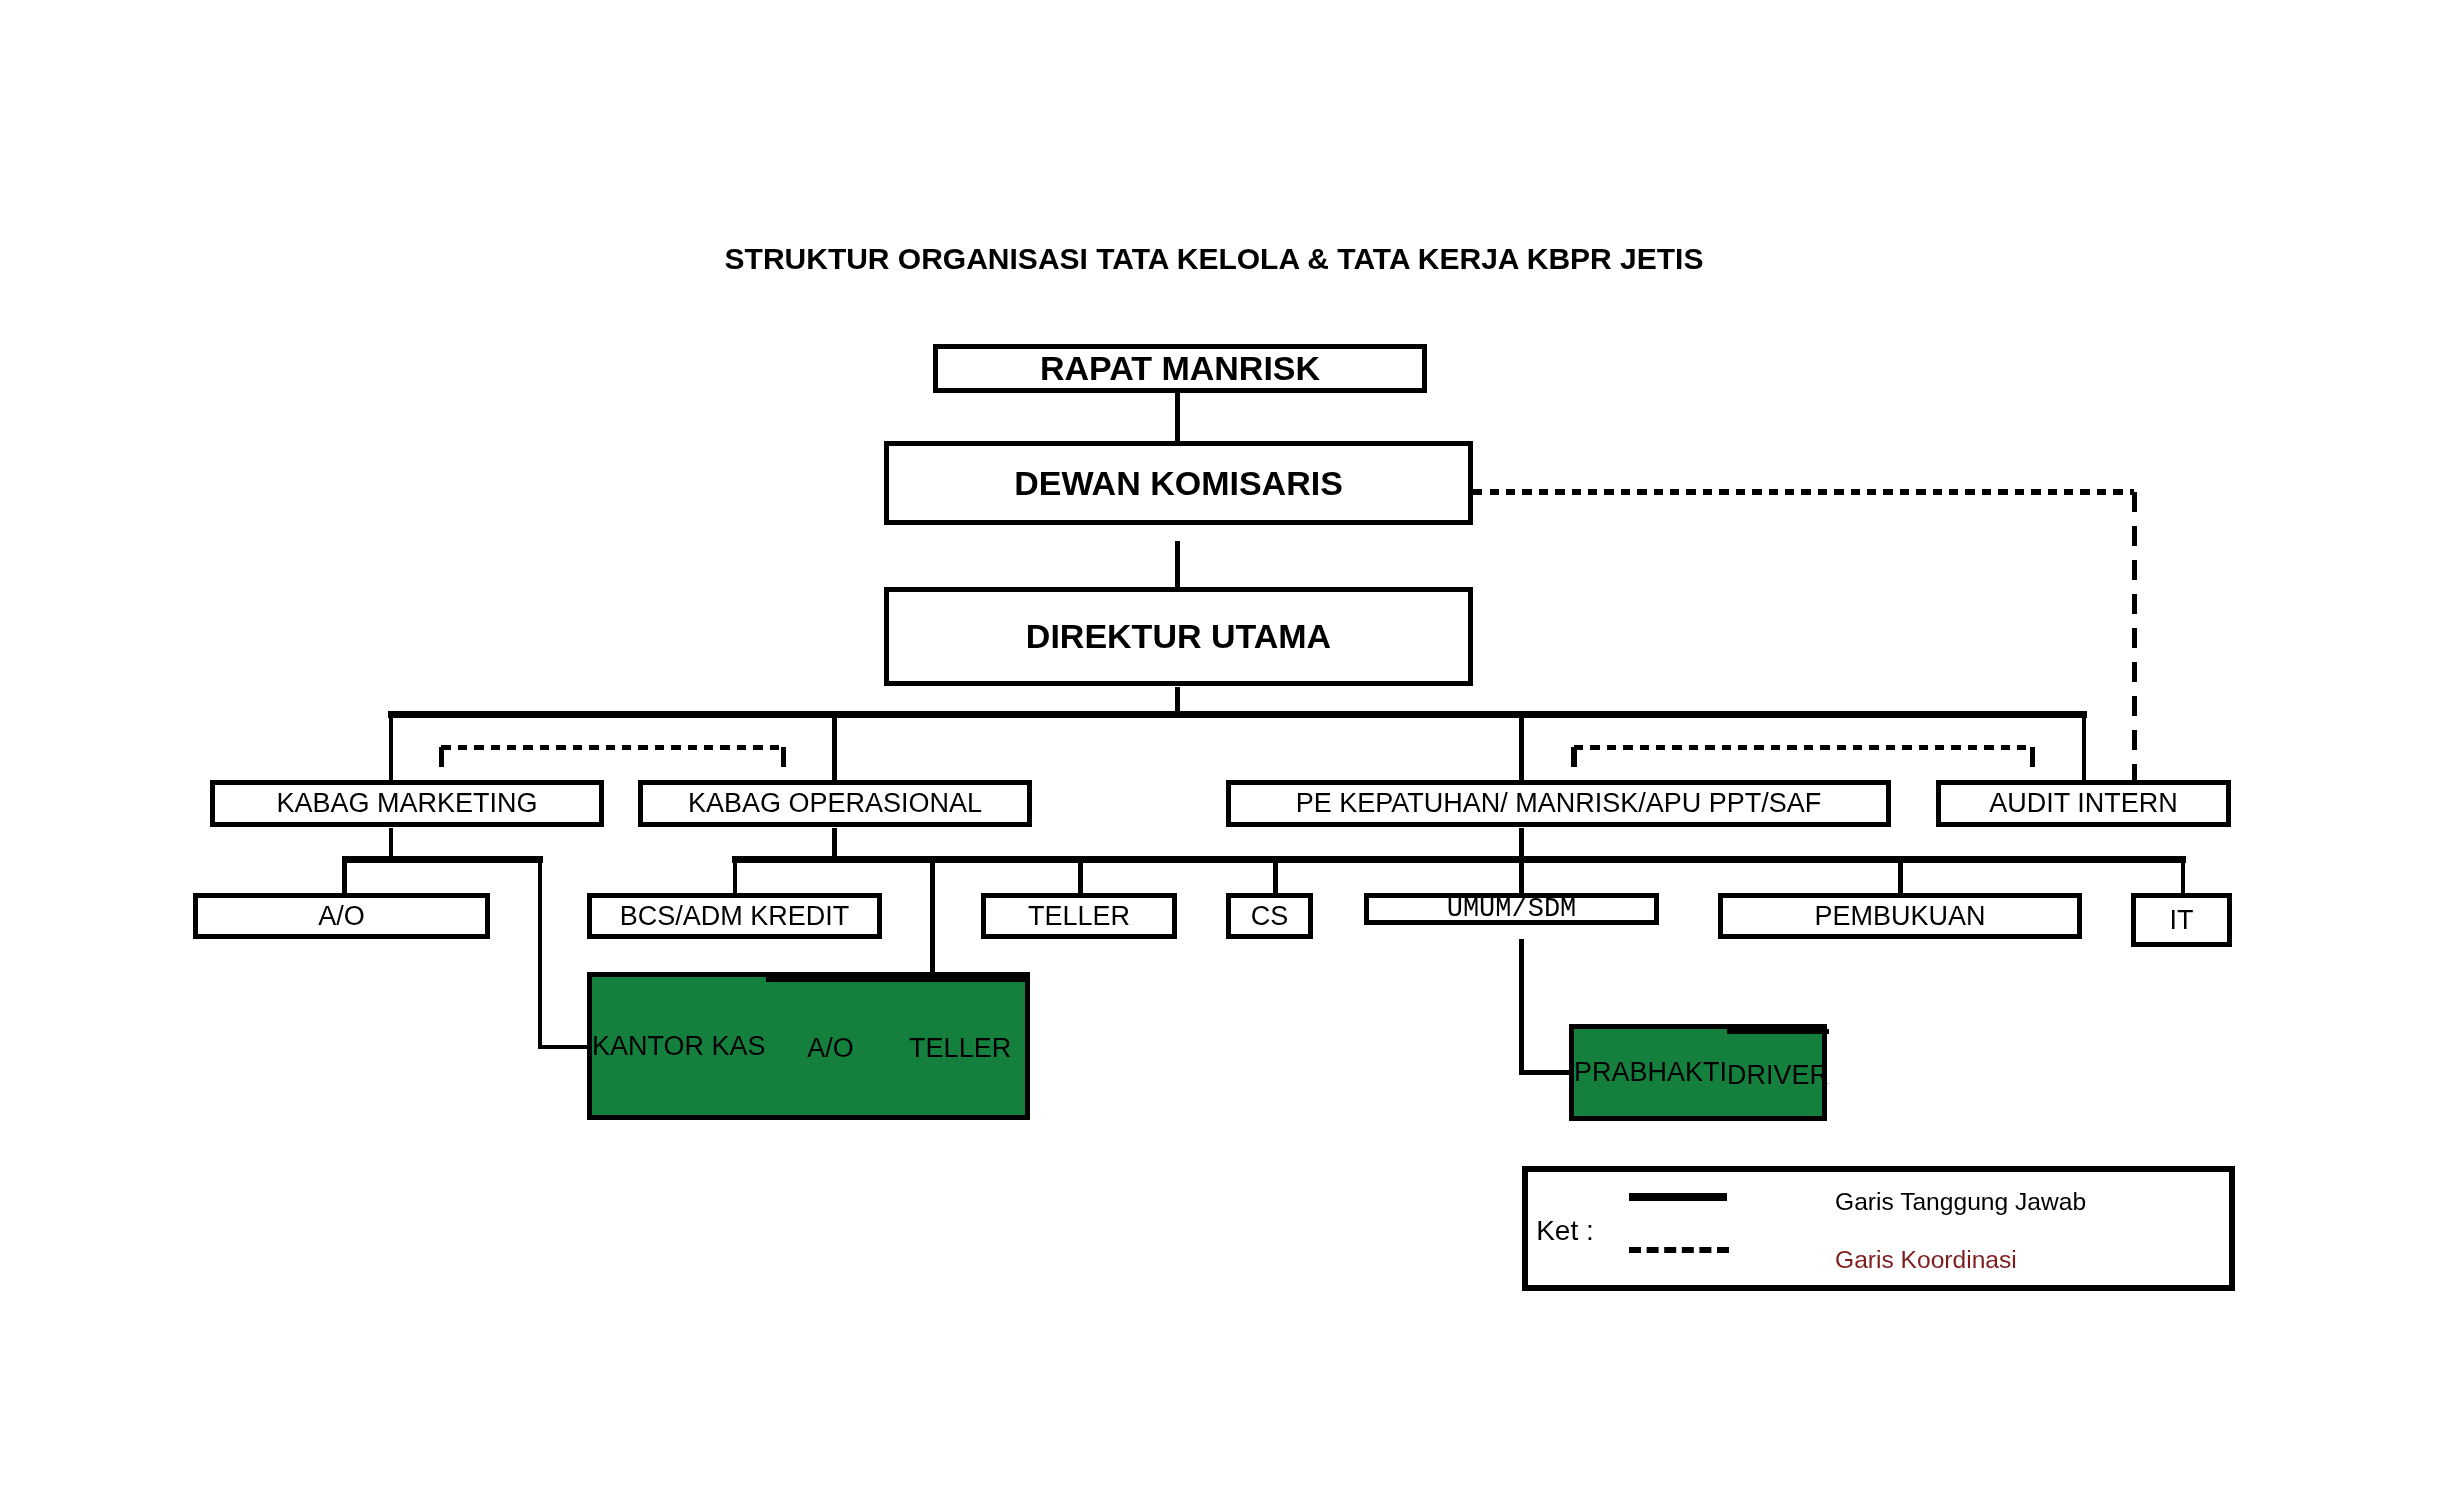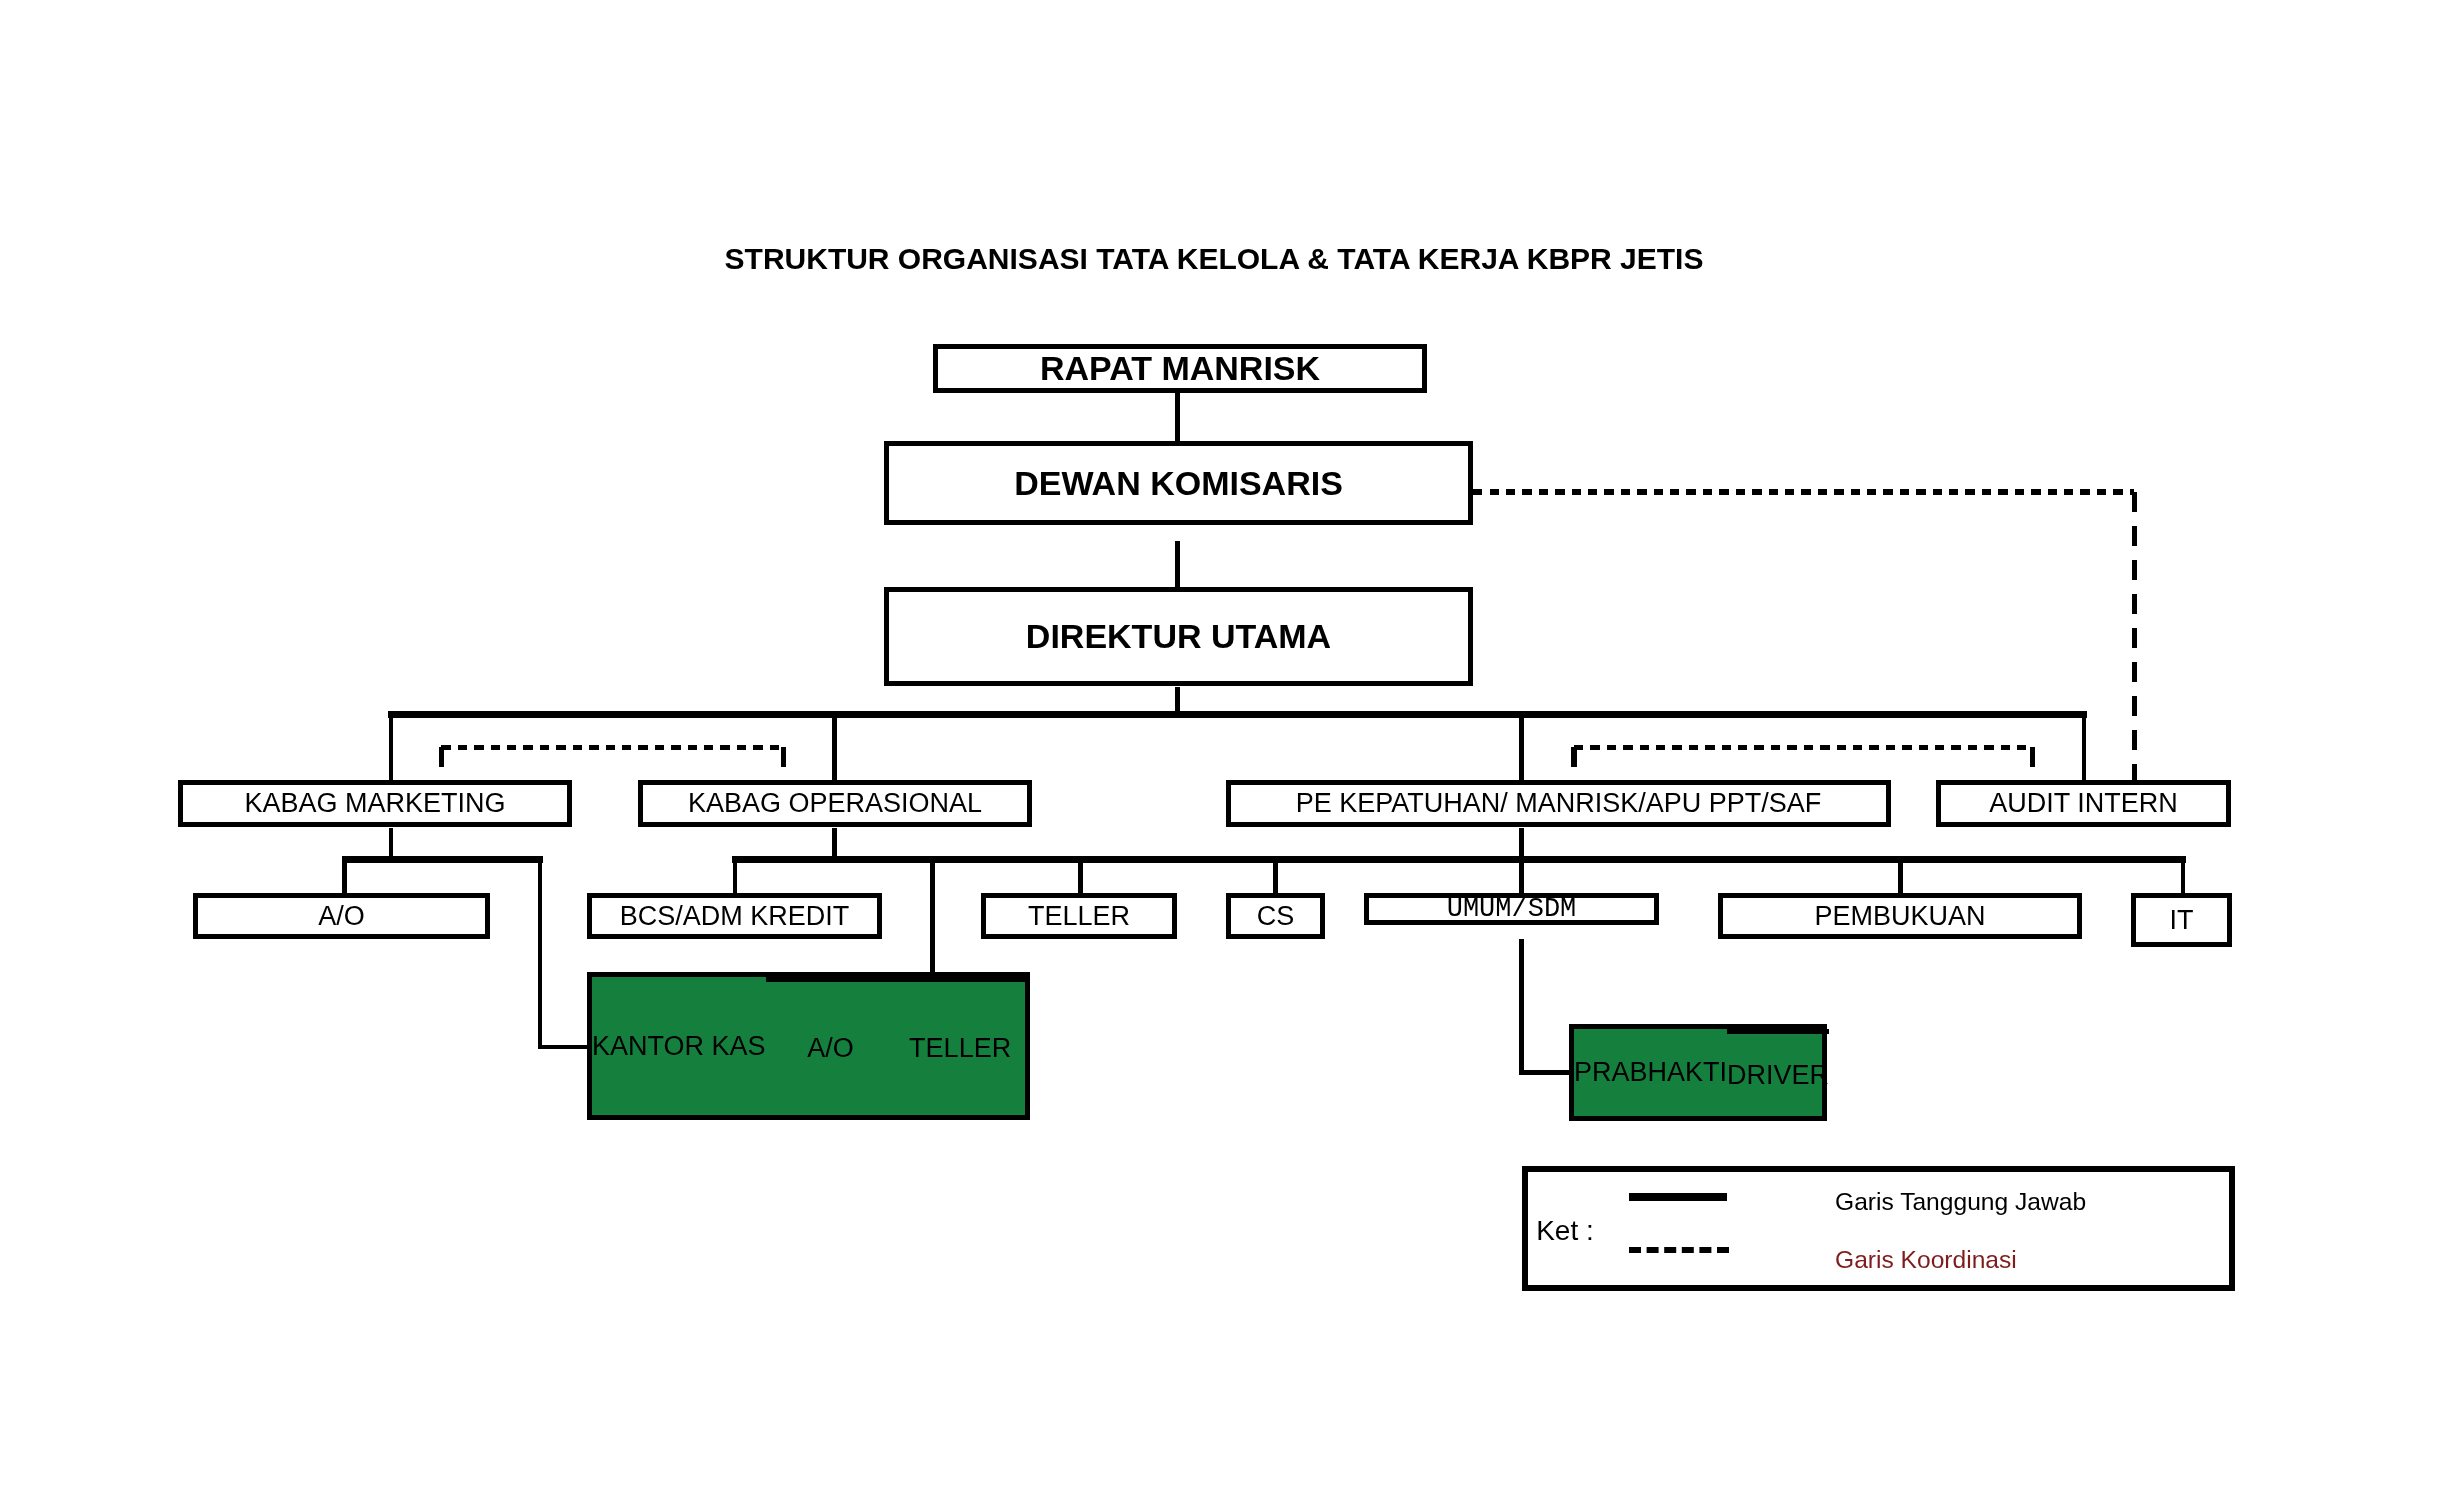--- a/index.html
+++ b/index.html
@@ -160,29 +160,29 @@
       <path d="M3641 839 V1331" stroke-width="9" stroke-dasharray="34 24"></path>
     </g>
   </svg>
 
   <div class="page-title">STRUKTUR ORGANISASI TATA KELOLA &amp; TATA KERJA KBPR JETIS</div>
 
   <div class="node lvl-top" style="left:933px; top:344px; width:494px; height:49px;">RAPAT MANRISK</div>
   <div class="node lvl-top" style="left:884px; top:441px; width:589px; height:84px;">DEWAN KOMISARIS</div>
   <div class="node lvl-top" style="left:884px; top:587px; width:589px; height:99px;">DIREKTUR UTAMA</div>
 
-  <div class="node lvl-mid" style="left:178px; top:780px; width:394px; height:47px;">KABAG MARKETING</div>
+  <div class="node lvl-mid" style="left:210px; top:780px; width:394px; height:47px;">KABAG MARKETING</div>
   <div class="node lvl-mid" style="left:638px; top:780px; width:394px; height:47px;">KABAG OPERASIONAL</div>
   <div class="node lvl-mid" style="left:1226px; top:780px; width:665px; height:47px;">PE KEPATUHAN/ MANRISK/APU PPT/SAF</div>
   <div class="node lvl-mid" style="left:1936px; top:780px; width:295px; height:47px;">AUDIT INTERN</div>
 
   <div class="node lvl-mid" style="left:193px; top:893px; width:297px; height:46px;">A/O</div>
   <div class="node lvl-mid" style="left:587px; top:893px; width:295px; height:46px;">BCS/ADM KREDIT</div>
   <div class="node lvl-mid" style="left:981px; top:893px; width:196px; height:46px;">TELLER</div>
-  <div class="node lvl-mid" style="left:1226px; top:893px; width:99px; height:46px;">CS</div>
+  <div class="node lvl-mid" style="left:1226px; top:893px; width:87px; height:46px;">CS</div>
   <div class="node lvl-mid" style="left:1364px; top:893px; width:295px; height:32px;font-family:Liberation Mono, monospace;">UMUM/SDM</div>
   <div class="node lvl-mid" style="left:1718px; top:893px; width:364px; height:46px;">PEMBUKUAN</div>
   <div class="node lvl-mid" style="left:2131px; top:893px; width:101px; height:54px;">IT</div>
 
   <div class="stack" style="left:587px; top:972px; width:443px; height:148px;">
     <div class="stack-row">KANTOR KAS</div>
     <div class="stack-row">A/O</div>
     <div class="stack-row">TELLER</div>
   </div>
 

